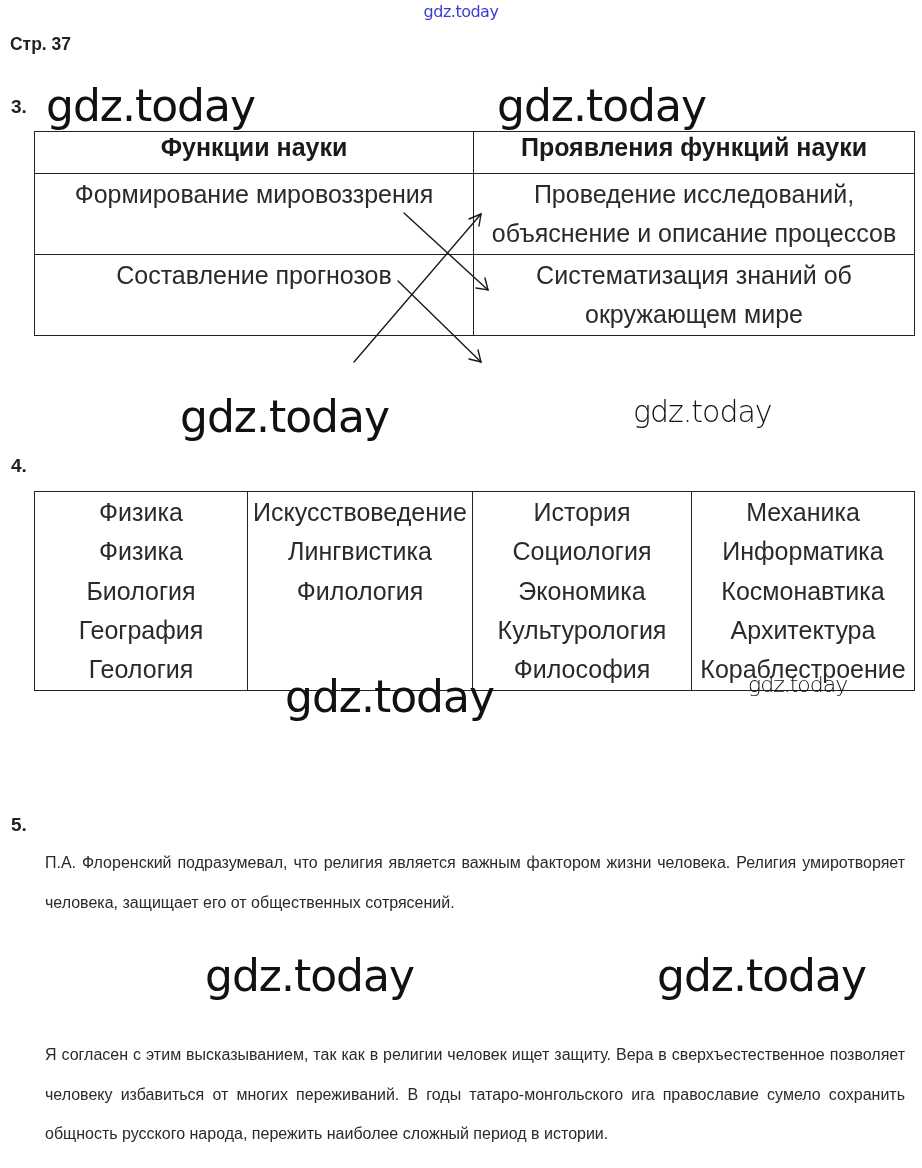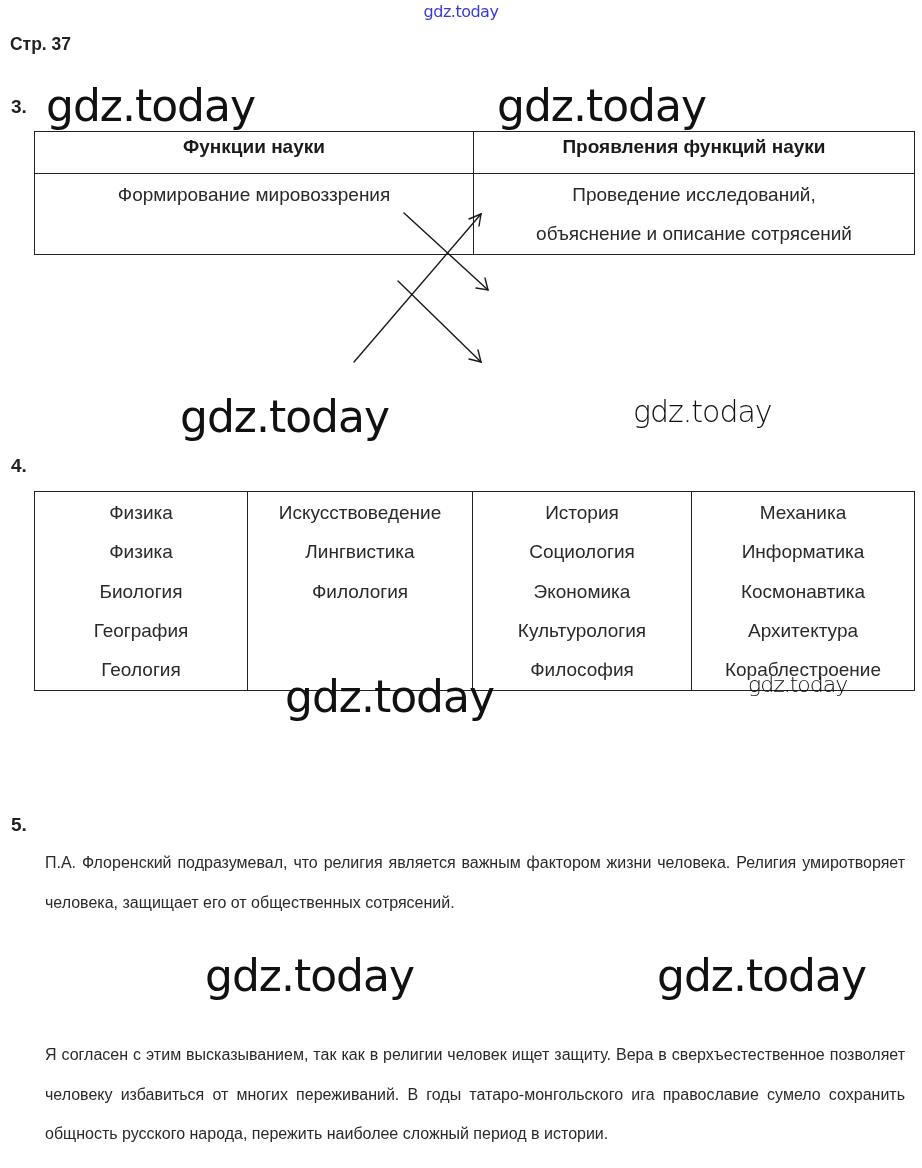--- a/index.html
+++ b/index.html
@@ -18,21 +18,21 @@
       font-family: "DejaVu Sans", sans-serif; font-weight: 200; color: #111;
       letter-spacing: -1px; white-space: nowrap; line-height: 1;
     }
     .wm-big { font-size: 44px; font-weight: normal; -webkit-text-stroke: 0; }
     .wm-mid { font-size: 30px; }
     .wm-small { font-size: 22px; }
 
     table.grid { border-collapse: collapse; position: absolute; table-layout: fixed; }
     table.grid td, table.grid th {
       border: 1.3px solid #222; vertical-align: top; text-align: center;
-      font-size: 19px; color: #2a2a2a; padding: 0;
+      font-size: 25px; color: #2a2a2a; padding: 0;
     }
     table.grid th { font-weight: bold; color: #1a1a1a; }
 
     #t3 { left: 34px; top: 131px; width: 880px; }
     #t3 th { height: 40px; line-height: 28px; padding-top: 1px; }
     #t3 td { height: 79px; line-height: 39px; padding-top: 1px; }
 
     #t4 { left: 34px; top: 491px; width: 880px; }
     #t4 th { height: 80px; line-height: 39px; padding-top: 1px; }
     #t4 td { height: 197px; line-height: 39.3px; padding-top: 1px; }
@@ -65,21 +65,30 @@
       <tr>
     <th>Функции науки</th>
     <th>Проявления функций науки</th>
   </tr>
   <tr>
     <td>
           <span class="cell-line">Формирование мировоззрения</span>
         </td>
     <td>
       <span class="cell-line">Проведение исследований,</span>
-      <span class="cell-line">объяснение и описание сотрясений</span>
+      <span class="cell-line">объяснение и описание процессов</span>
+    </td>
+  </tr>
+  <tr>
+    <td>
+          <span class="cell-line">Составление прогнозов</span>
+        </td>
+    <td>
+      <span class="cell-line">Систематизация знаний об</span>
+      <span class="cell-line">окружающем мире</span>
     </td>
   </tr>
 </tbody>
   </table>
 
 <svg id="arrows" width="922" height="1168">
   <g stroke="#1a1a1a" stroke-width="1.4" fill="none" stroke-linecap="round">
     <g>
       <line x1="404" y1="213" x2="488" y2="290"></line>
       <polyline points="476,288 488,290 485,278"></polyline>

